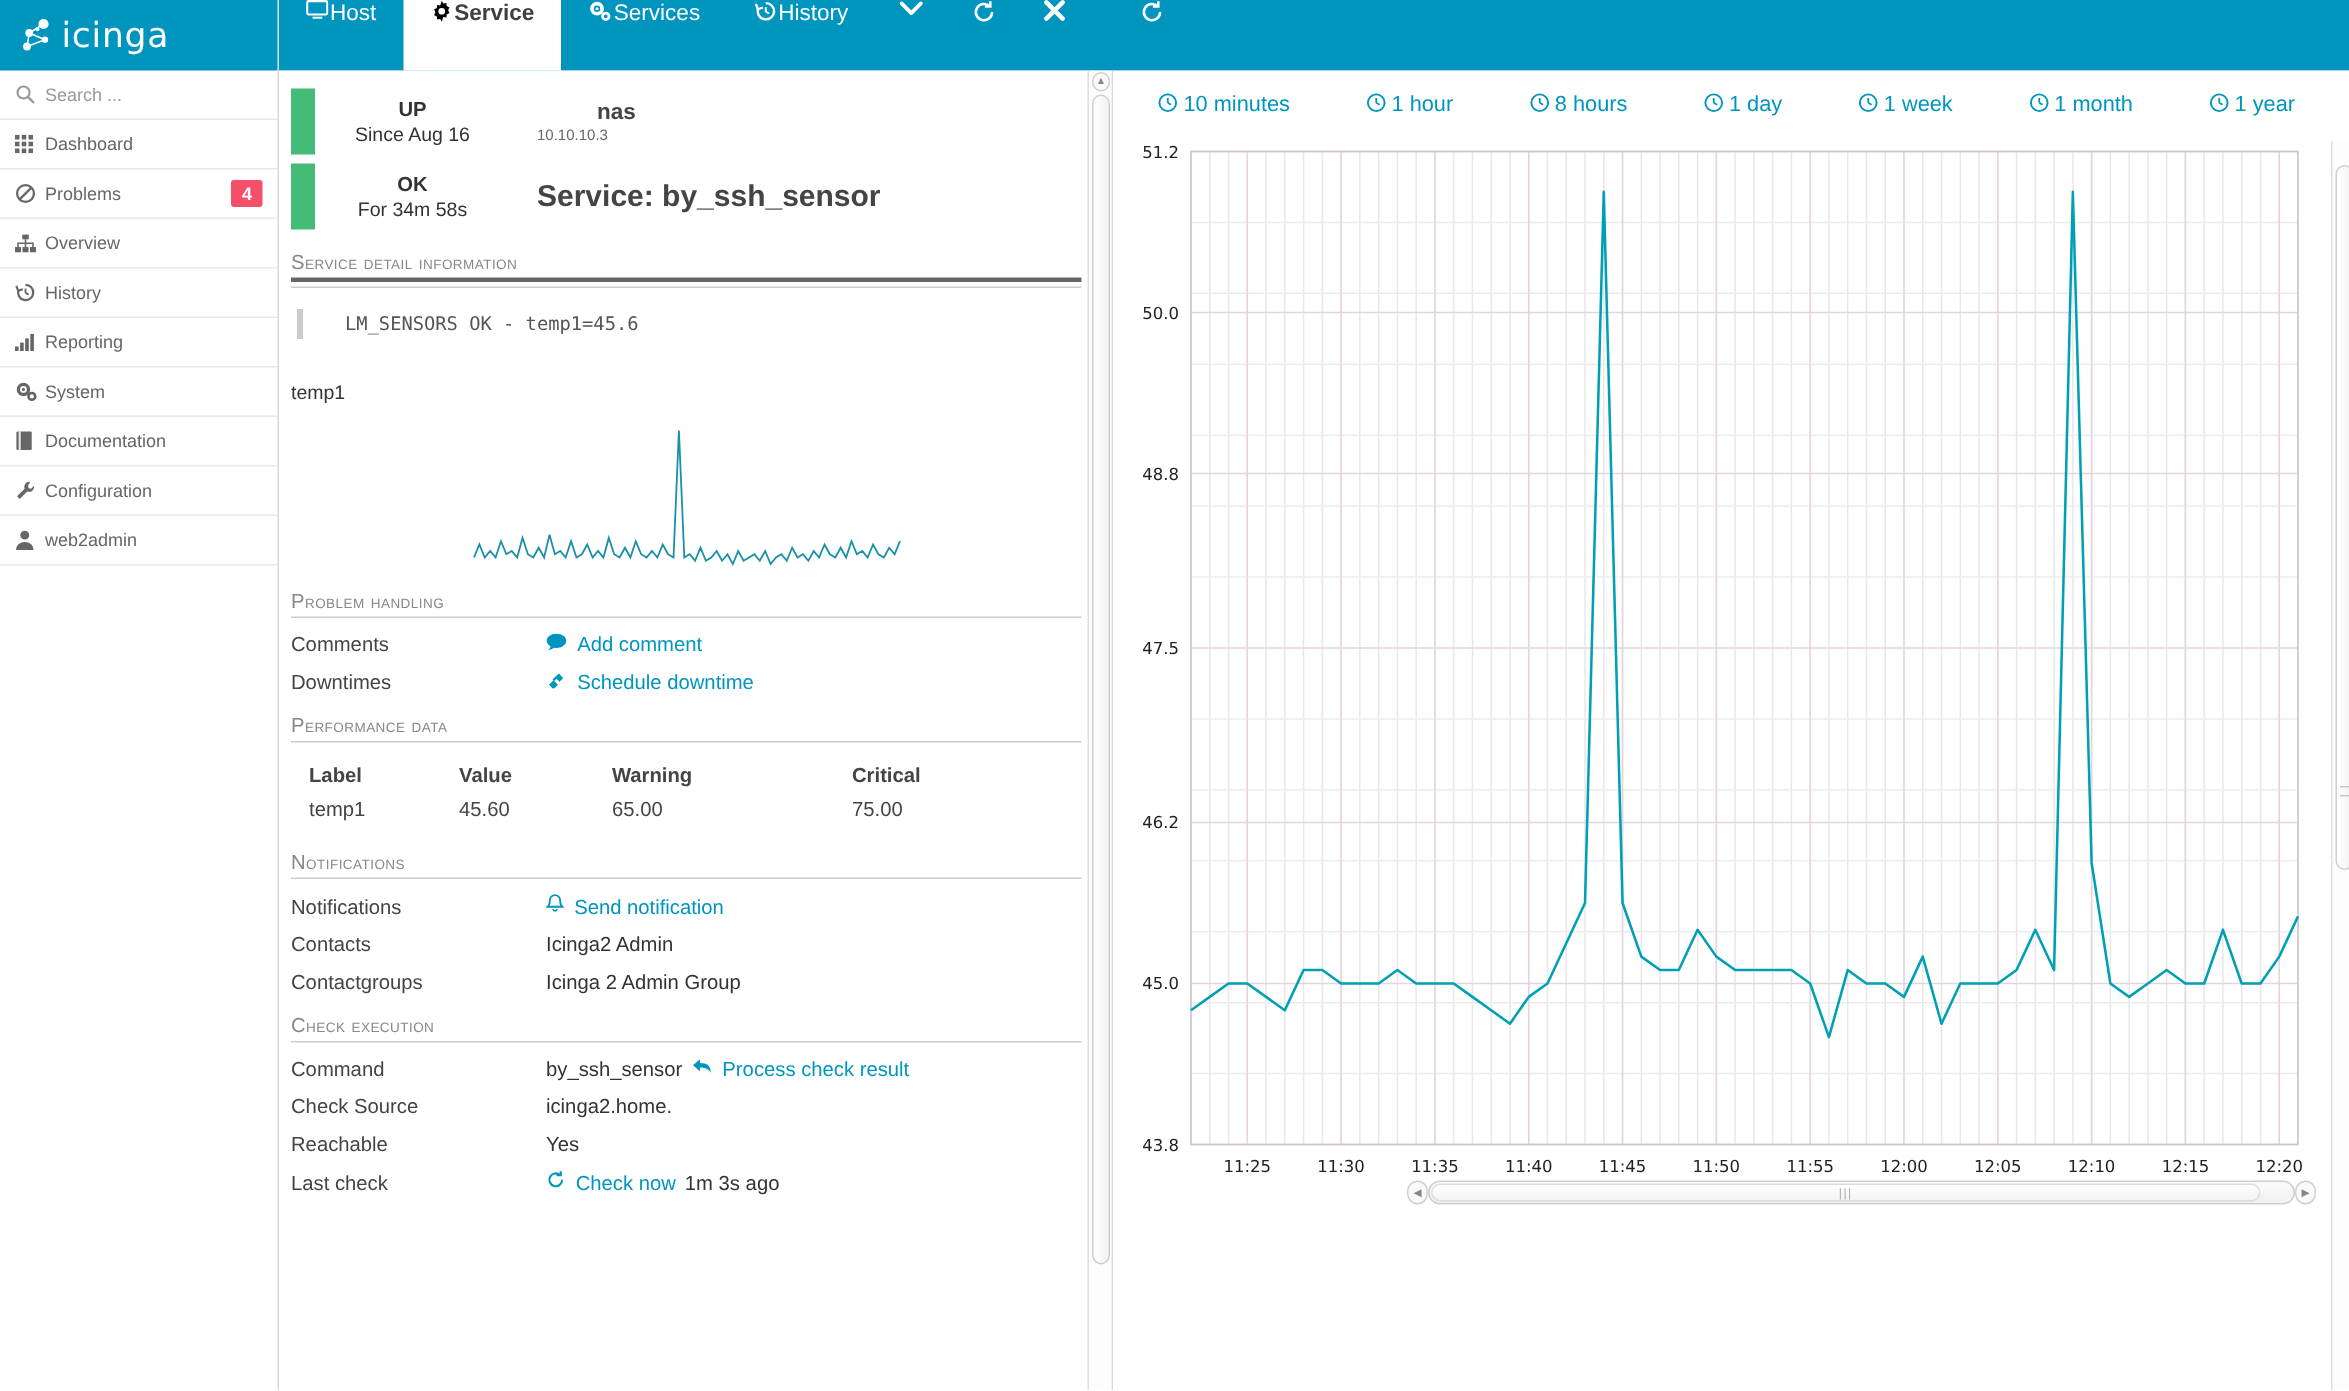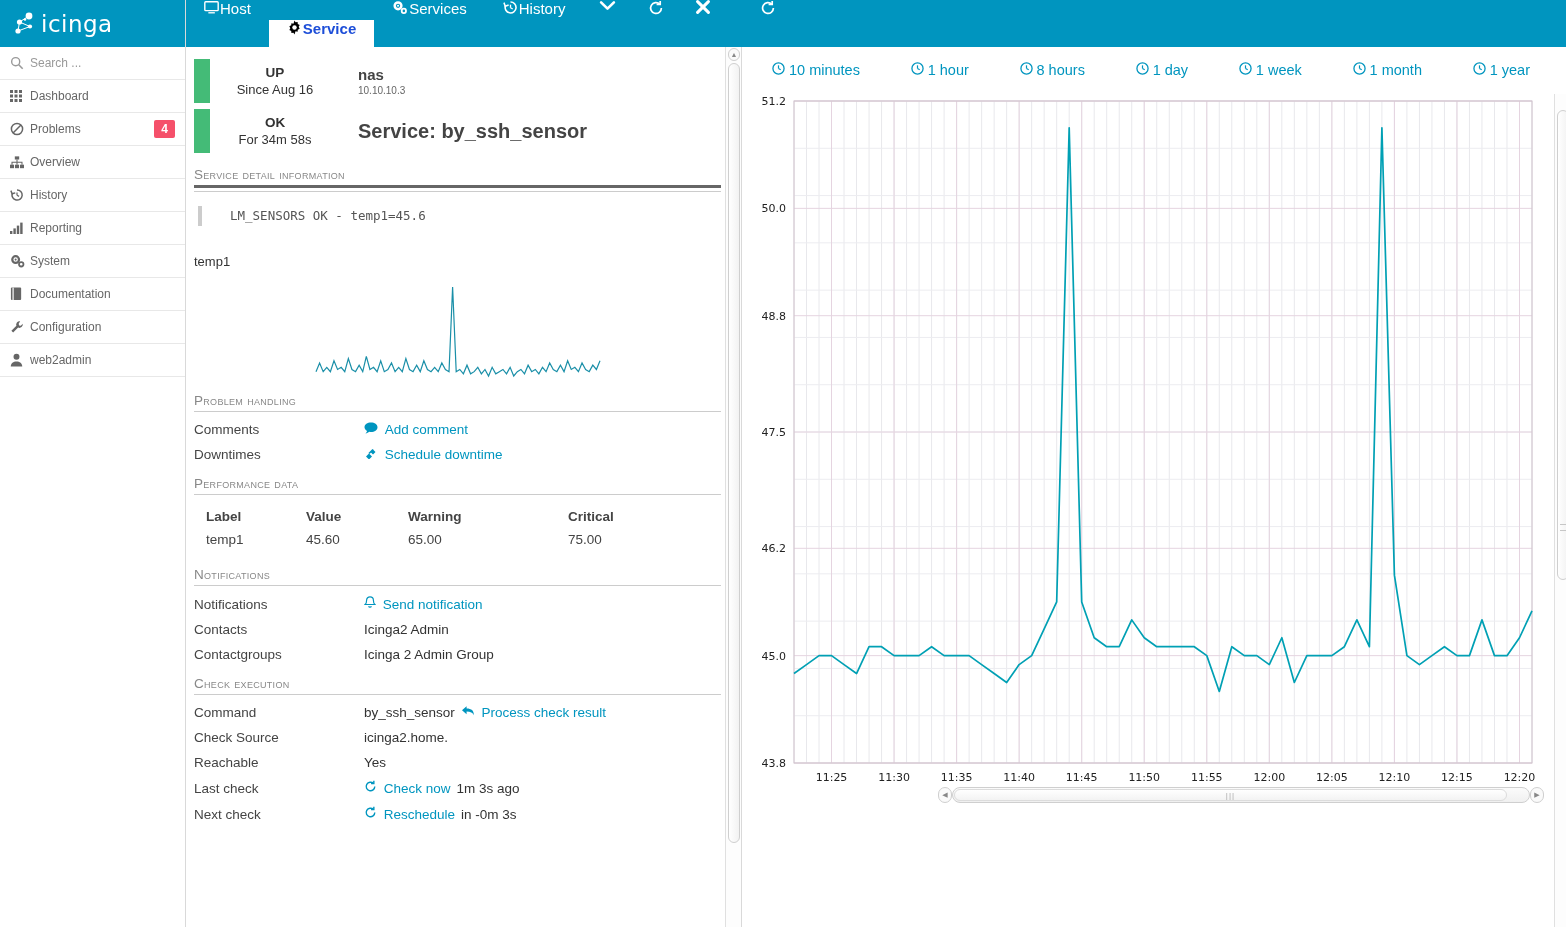--- a/index.html
+++ b/index.html
@@ -46,42 +46,42 @@
   
   .main { flex: 1; display: flex; flex-direction: column; height: 927px; }
   .topbar {
     height: 47px; background: #0095bf; display: flex;
     align-items: stretch; flex: 0 0 47px;
   }
   .tab {
     display: flex; align-items: flex-start; gap: 1px;
     padding: 0 18px; color: #fff; font-size: 15px; cursor: pointer;
   }
-  .tab.active { background: #fff; color: #1d4ed8; font-weight: bold; margin-top: 20px; }
+  .tab.active { background: #fff; color: #404040; font-weight: bold; }
   .tab.iconbtn { padding: 0 16px; font-size: 17px; }
   .tab-sep { width: 18px; }
 
   .content { flex: 1; display: flex; overflow: hidden; position: relative; }
 
   
   .detail-pane {
     width: 556px; flex: 0 0 556px; position: relative;
     border-right: 1px solid #d9d9d9; overflow: hidden; background: #fff;
   }
   .detail-inner { padding: 12px 20px 0 8px; height: 100%; }
 
   .status-block { display: flex; flex-direction: column; gap: 6px; margin-bottom: 6px; }
   .status-row { display: flex; align-items: center; }
   .status-bar { width: 16px; height: 44px; background: #44bb77; flex: 0 0 16px; }
   .status-txt {
     width: 130px; text-align: center; font-size: 13px; color: #333; line-height: 17px;
   }
   .status-txt .st { font-weight: bold; display: block; font-size: 13.5px; }
   .status-meta { margin-left: 18px; }
-  .host-name { font-weight: bold; font-size: 15px; color: #444; }
+  .host-name { font-weight: bold; font-size: 15px; color: #444; margin-left: 40px; }
   .host-ip { font-size: 10px; color: #666; margin-top: 2px; }
   .svc-name { font-weight: bold; font-size: 20px; color: #444; }
 
   .sec-title {
     font-size: 13.5px; color: #888; font-variant: small-caps;
     text-transform: lowercase; letter-spacing: .3px; margin-top: 14px;
   }
   .sec-title::first-letter { text-transform: uppercase; }
   .hr-thick { height: 3px; background: #666; margin-top: 3px; }
   .hr-thin { height: 1px; background: #ccc; margin-top: 3px; }
@@ -530,33 +530,20 @@
             <span class="lnk">
               <span class="gi">
                 <svg width="13" height="13" viewBox="0 0 14 14">
                     <path d="M11.6 7a4.6 4.6 0 1 1-1.4-3.3" fill="none" stroke="#0095bf" stroke-width="1.5"></path>
                     <polyline points="7.6,3.7 10.6,3.7 10.6,0.9" fill="none" stroke="#0095bf" stroke-width="1.5"></polyline>
                   </svg>
               </span>
               <span>Check now</span>
             </span>
             <span class="v" style="margin-left:6px">1m 3s ago</span>
-          </div>
-          <div class="kv">
-            <span class="k">Next check</span>
-            <span class="lnk">
-              <span class="gi">
-                <svg width="13" height="13" viewBox="0 0 14 14">
-                    <path d="M11.6 7a4.6 4.6 0 1 1-1.4-3.3" fill="none" stroke="#0095bf" stroke-width="1.5"></path>
-                    <polyline points="7.6,3.7 10.6,3.7 10.6,0.9" fill="none" stroke="#0095bf" stroke-width="1.5"></polyline>
-                  </svg>
-              </span>
-              <span>Reschedule</span>
-            </span>
-            <span class="v" style="margin-left:6px">in -0m 3s</span>
           </div>
 
         </div>
 
         <div class="vscroll">
           <div class="arrow" style="top:1px">▲</div>
           <div class="thumb" style="top:16px;height:780px"></div>
         </div>
       </div>
 

